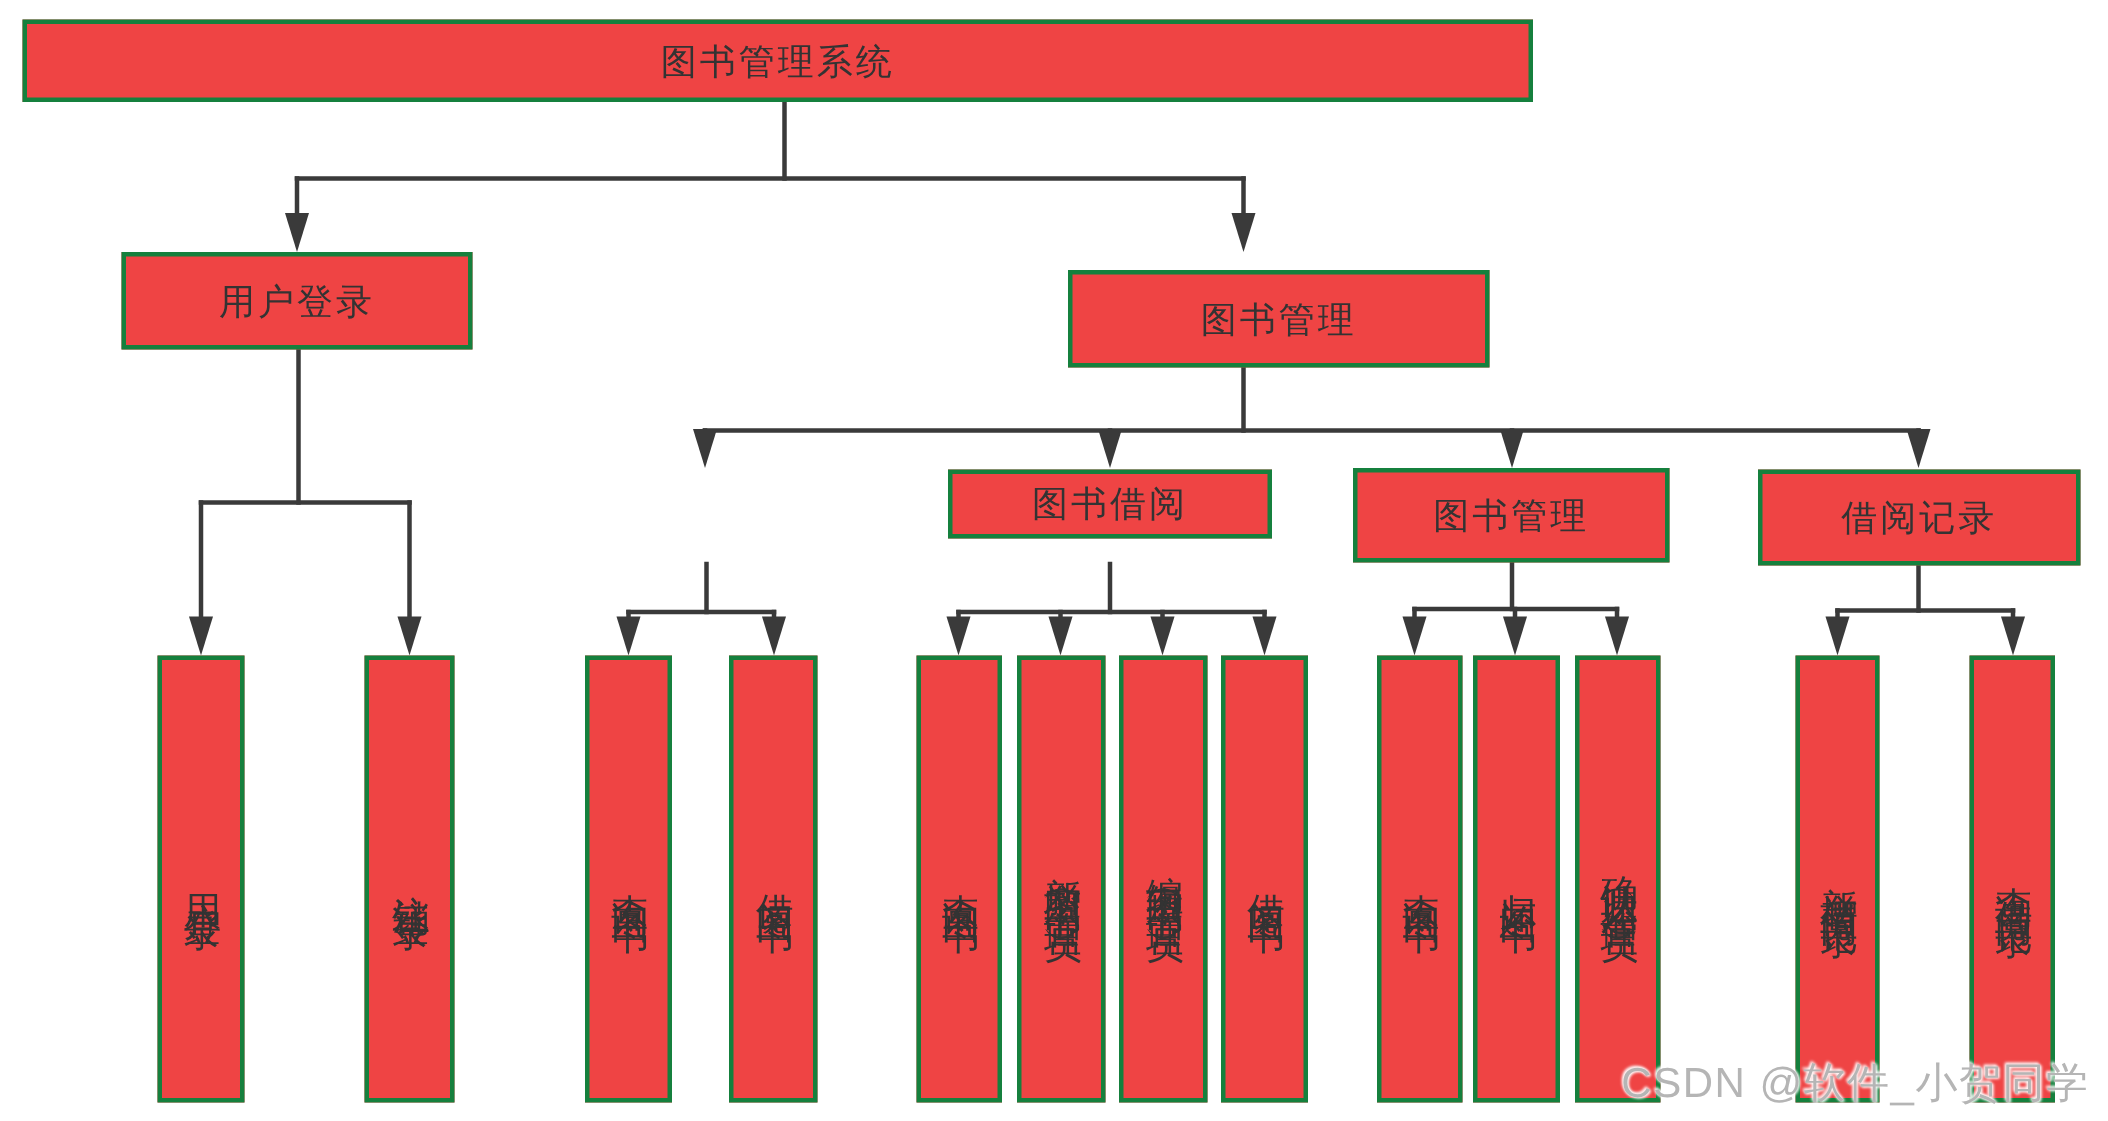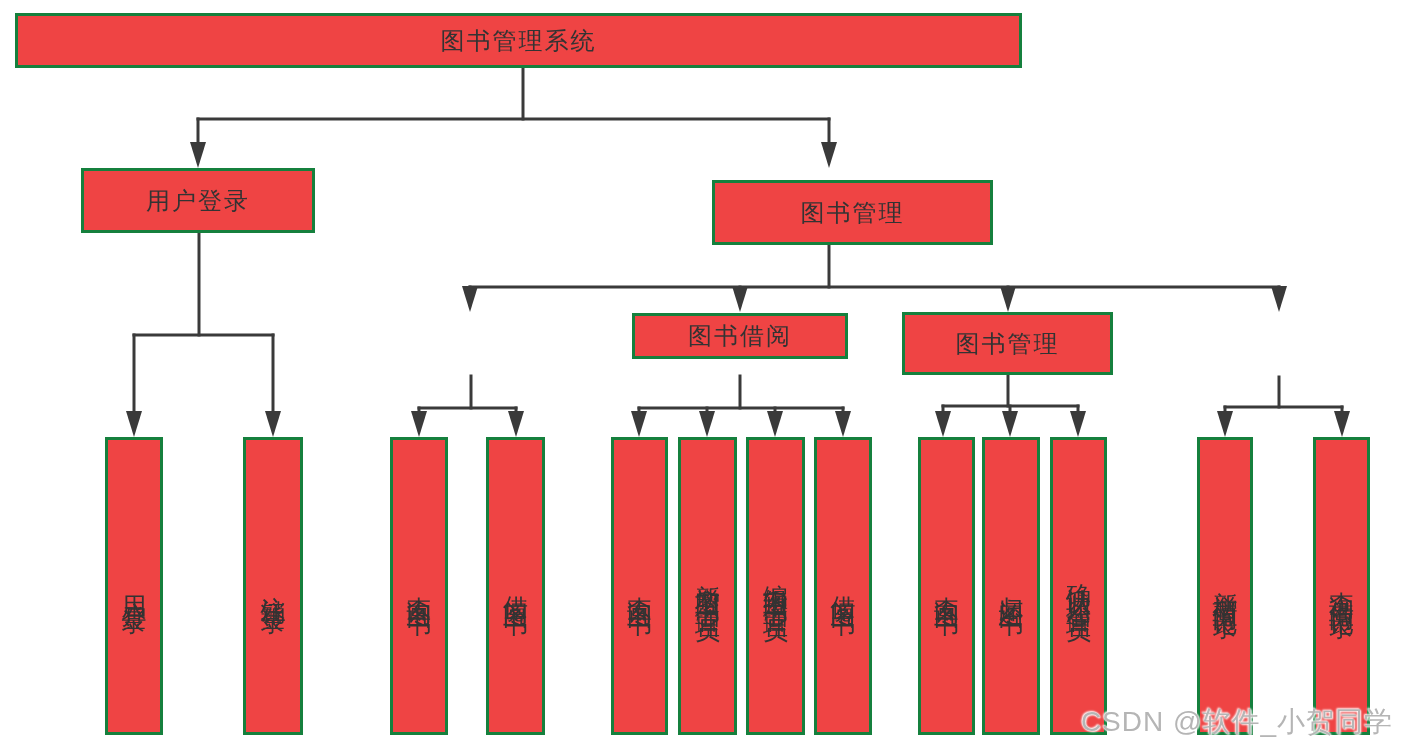--- a/index.html
+++ b/index.html
@@ -131,20 +131,23 @@
   <div class="node hnode" style="left:712px;top:180px;width:281px;height:65px;">
     <span>图书管理</span>
   </div>
 
   <div class="node hnode" style="left:632px;top:313px;width:216px;height:46px;">
     <span>图书借阅</span>
   </div>
   <div class="node hnode" style="left:902px;top:312px;width:211px;height:63px;">
     <span>图书管理</span>
   </div>
+  <div class="node hnode" style="left:1172px;top:313px;width:215px;height:64px;">
+    <span>借阅记录</span>
+  </div>
 
   <div class="node vnode" style="left:105px;top:437px;width:58px;height:298px;">
     <span>用户登录</span>
   </div>
   <div class="node vnode" style="left:243px;top:437px;width:60px;height:298px;">
     <span>注销登录</span>
   </div>
 
   <div class="node vnode" style="left:390px;top:437px;width:58px;height:298px;">
     <span>查询图书</span>

